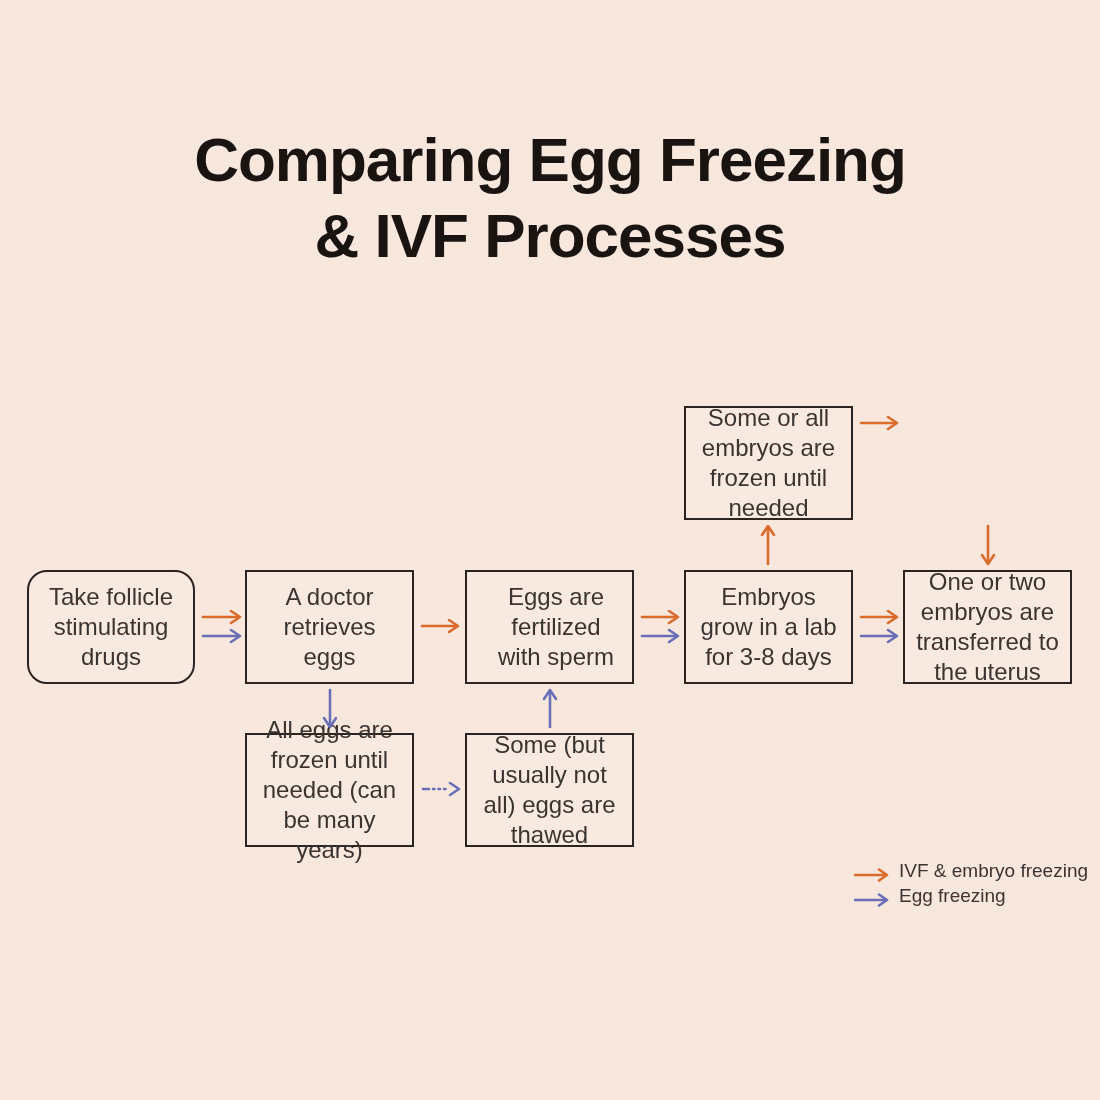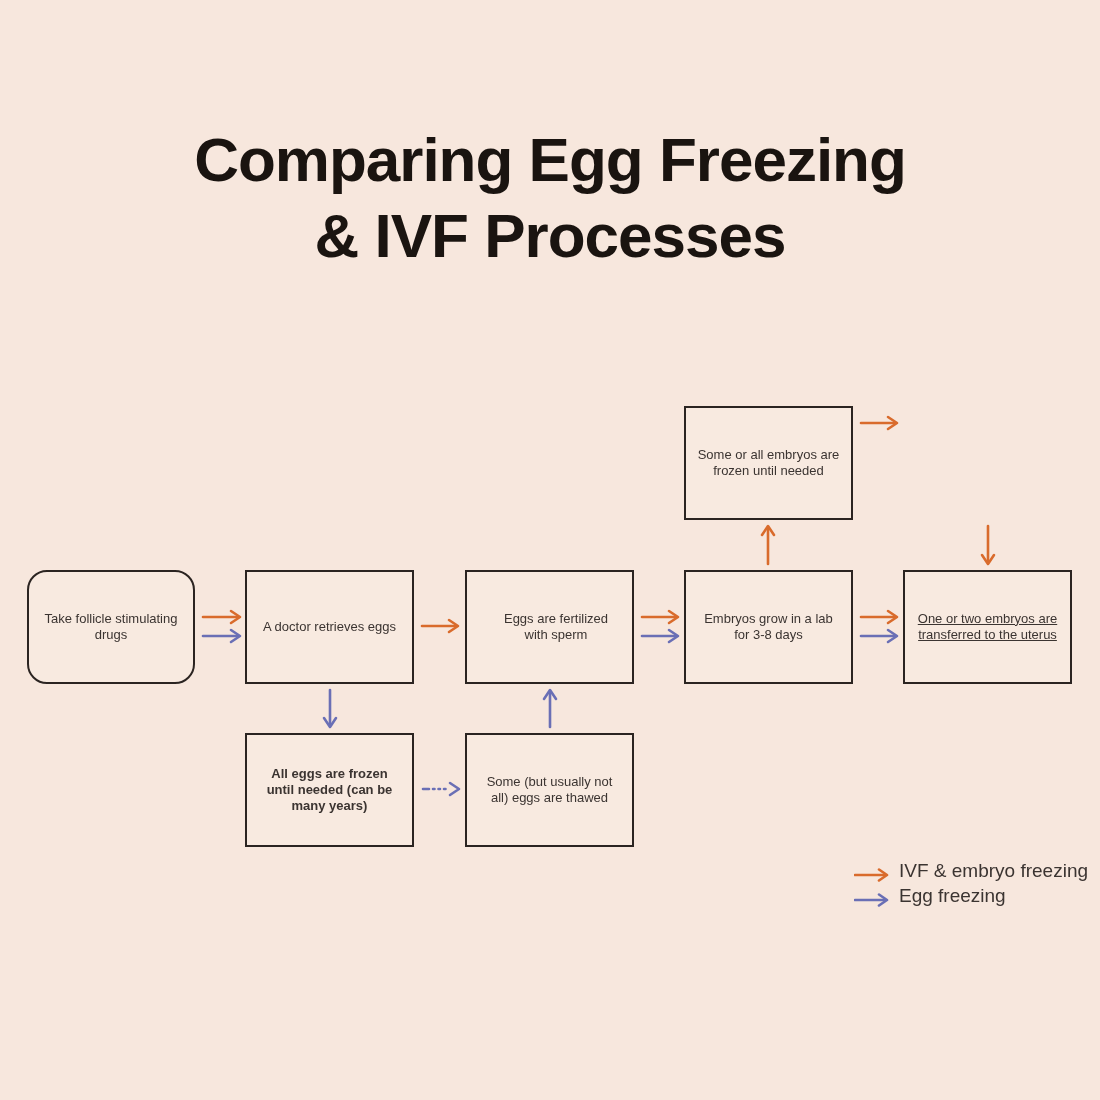--- a/index.html
+++ b/index.html
@@ -34,35 +34,35 @@
     position:absolute;
     width:169px;
     height:114px;
     border:2px solid var(--box_border);
     background:var(--box_fill);
     display:flex;
     align-items:center;
     justify-content:center;
     text-align:center;
     color:var(--text);
-    font-size:13px;
+    font-size:24px;
     line-height:1.25;
     padding:8px 11px;
   }
   
   .b-follicle   {left:27px;  top:570px; width:168px;border-radius:20px;}
   .b-retrieve   {left:245px; top:570px;}
   .b-fertilized {left:465px; top:570px;padding-left:24px;}
   .b-grow       {left:684px; top:570px;}
-  .b-transfer   {left:903px; top:570px;text-decoration:underline;}
+  .b-transfer   {left:903px; top:570px;}
   
   .b-embryo-frozen {left:684px; top:406px;}
   .b-embryo-thawed {left:903px; top:406px;}
   
-  .b-eggs-frozen {left:245px; top:733px;font-weight:bold;}
+  .b-eggs-frozen {left:245px; top:733px;}
   .b-eggs-thawed {left:465px; top:733px;}
 
   svg.arrows{position:absolute;inset:0;pointer-events:none;}
   .arrow-ivf{color:var(--ivf);}
   .arrow-egg{color:var(--egg);}
   .arrow-ivf *,.arrow-egg *{
     stroke:currentColor;
     fill:none;
     stroke-width:2.6;
     stroke-linecap:round;

